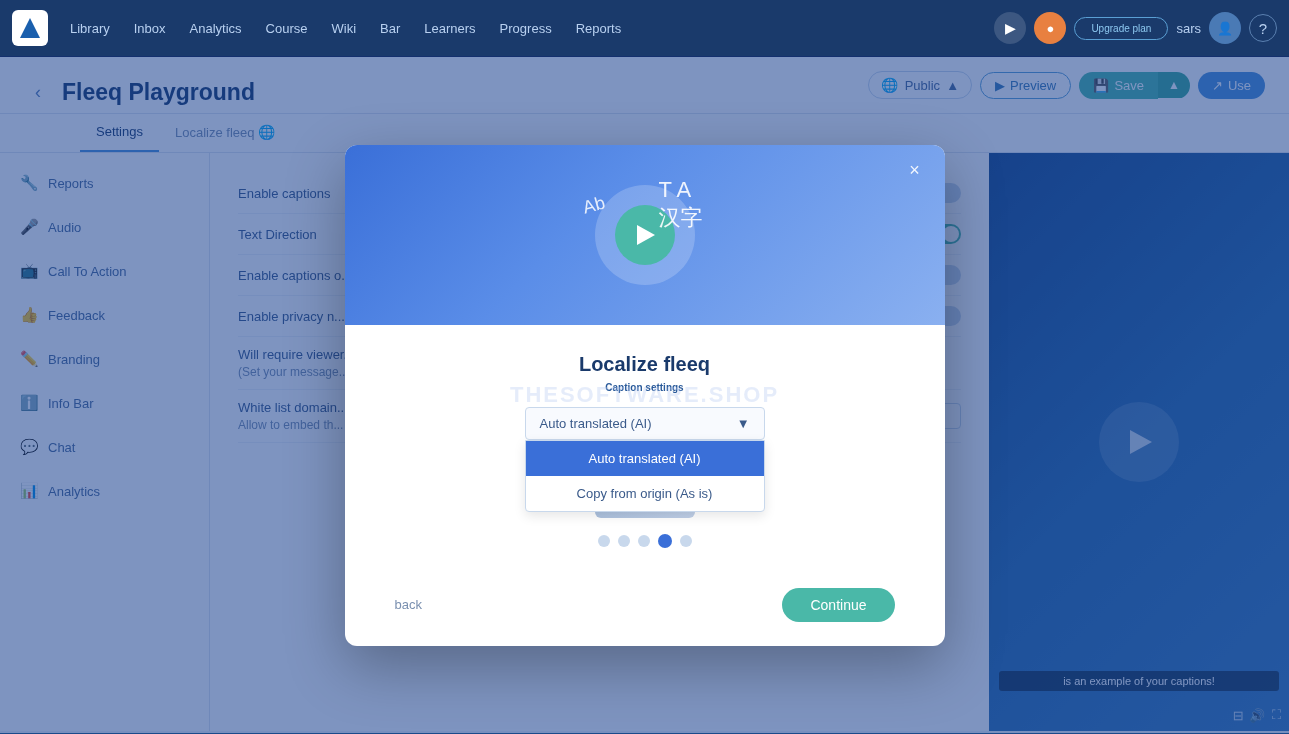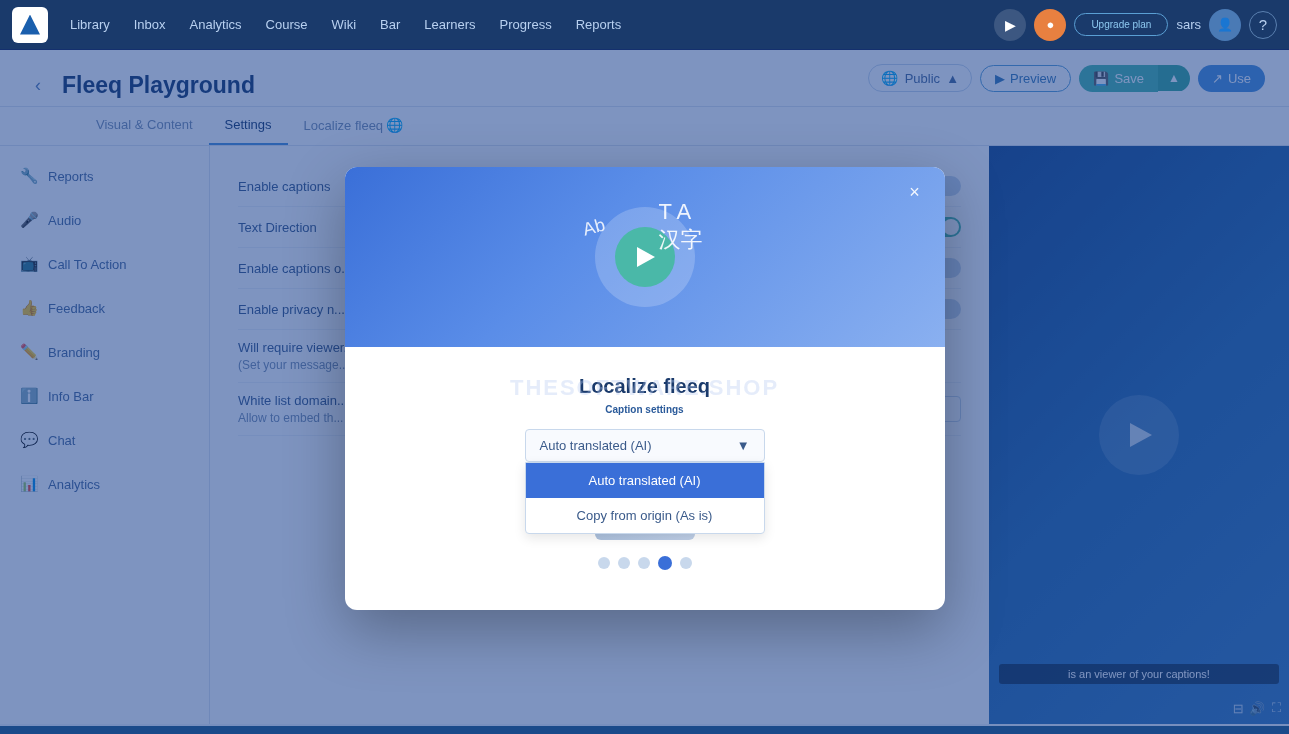--- a/index.html
+++ b/index.html
@@ -1,21 +1,21 @@
 <!DOCTYPE html>
 <html><head>
   <meta charset="utf-8">
   <style>
     * { box-sizing: border-box; margin: 0; padding: 0; }
     body { font-family: -apple-system, BlinkMacSystemFont, 'Segoe UI', sans-serif; background: #1a4a8a; width: 1289px; height: 734px; overflow: hidden; }
 
     
     .top-nav {
       background: #1a3a6b;
-      height: 50px;
+      height: 57px;
       display: flex;
       align-items: center;
       padding: 0 12px;
       gap: 4px;
       border-bottom: 1px solid #14306e;
     }
     .nav-logo {
       width: 36px; height: 36px;
       background: #fff;
       border-radius: 6px;
@@ -548,21 +548,20 @@
         <div class="save-dropdown">▲</div>
       </div>
       <div class="use-btn">
         <span>↗</span>
         <span>Use</span>
       </div>
     </div>
   </div>
 
   <div class="tab-bar">
-    <div class="tab">Visual &amp; Content</div>
     <div class="tab active">Settings</div>
     <div class="tab">
       <span>Localize fleeq</span>
       <span class="tab-globe"> 🌐</span>
     </div>
   </div>
 
   <div class="content-area">
 
     <div class="sidebar">
@@ -634,21 +633,21 @@
           <input class="text-input" type="text" value="www.example..." style="">
         </div>
       </div>
     </div>
 
     <div class="right-panel">
       <div class="video-placeholder">
         <div class="video-circle">
           <div class="video-triangle"></div>
         </div>
-        <div class="caption-bar">is an viewer of your captions!</div>
+        <div class="caption-bar">is an example of your captions!</div>
         <div class="video-controls">
           <span class="vc-icon">⊟</span>
           <span class="vc-icon">🔊</span>
           <span class="vc-icon">⛶</span>
         </div>
       </div>
     </div>
 
   </div>
 
@@ -693,17 +692,21 @@
 
         <div class="modal-dots">
           <div class="dot"></div>
           <div class="dot"></div>
           <div class="dot"></div>
           <div class="dot active"></div>
           <div class="dot"></div>
         </div>
       </div>
 
+      <div class="modal-footer">
+        <span class="back-link">back</span>
+        <button class="continue-btn">Continue</button>
+      </div>
 
     </div>
   </div>
 
 </div>
 
 </body></html>

